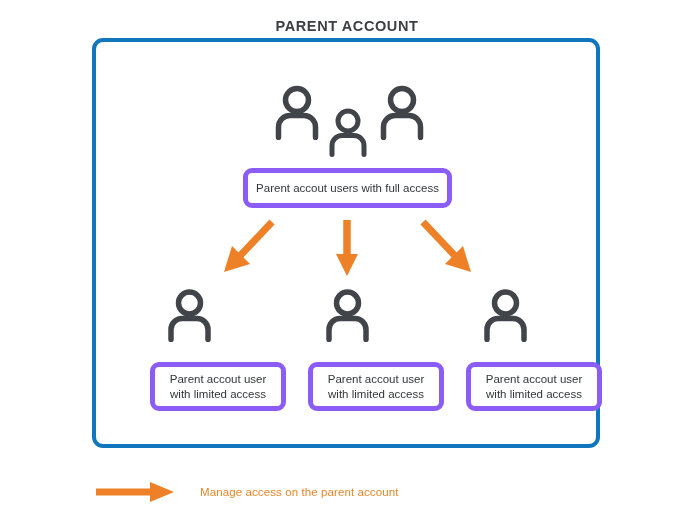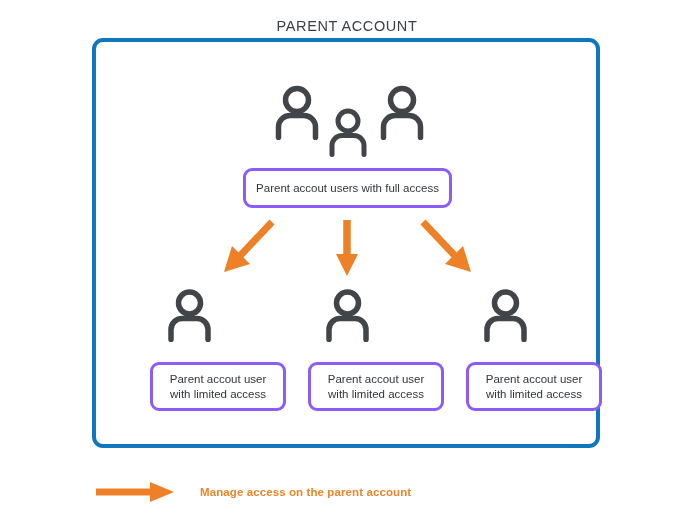--- a/index.html
+++ b/index.html
@@ -23,21 +23,21 @@
   }
 
   
   .page-title {
     position: absolute;
     top: 18px;
     left: 0;
     width: 694px;
     text-align: center;
     font-size: 14.5px;
-    font-weight: normal;
+    font-weight: bold;
     letter-spacing: 0.6px;
     color: #3b3f44;
     user-select: none;
   }
 
   
   .account-frame {
     position: absolute;
     left: 92px;
     top: 38px;
@@ -63,21 +63,21 @@
 
   
   .person-child-1 { left: 166px; top: 288px; }
   .person-child-2 { left: 324px; top: 288px; }
   .person-child-3 { left: 482px; top: 288px; }
 
   
   .label-box {
     position: absolute;
     box-sizing: border-box;
-    border: 3px solid #8b5cf6;
+    border: 5px solid #8b5cf6;
     border-radius: 9px;
     background: #ffffff;
     color: #333639;
     font-size: 11.5px;
     line-height: 15px;
     text-align: center;
     display: flex;
     align-items: center;
     justify-content: center;
     padding: 14px 8px;
@@ -124,21 +124,21 @@
     align-items: center;
   }
   .legend-arrow {
     width: 86px;
     height: 24px;
     flex: 0 0 auto;
   }
   .legend-text {
     margin-left: 22px;
     font-size: 11.5px;
-    font-weight: bold;
+    font-weight: normal;
     color: #e8862a;
     letter-spacing: 0.1px;
     user-select: none;
   }
 </style>
 </head>
 <body>
 
 <div id="diagram-root">
 

